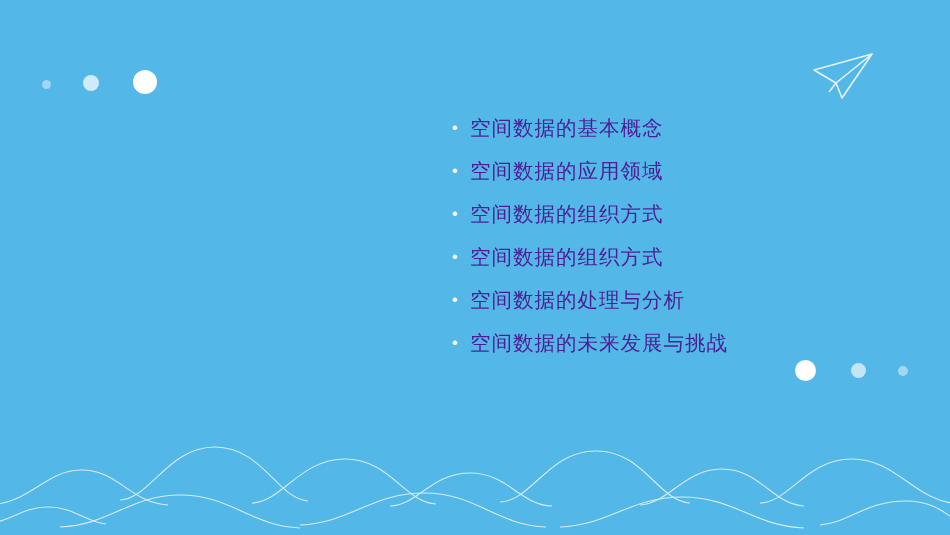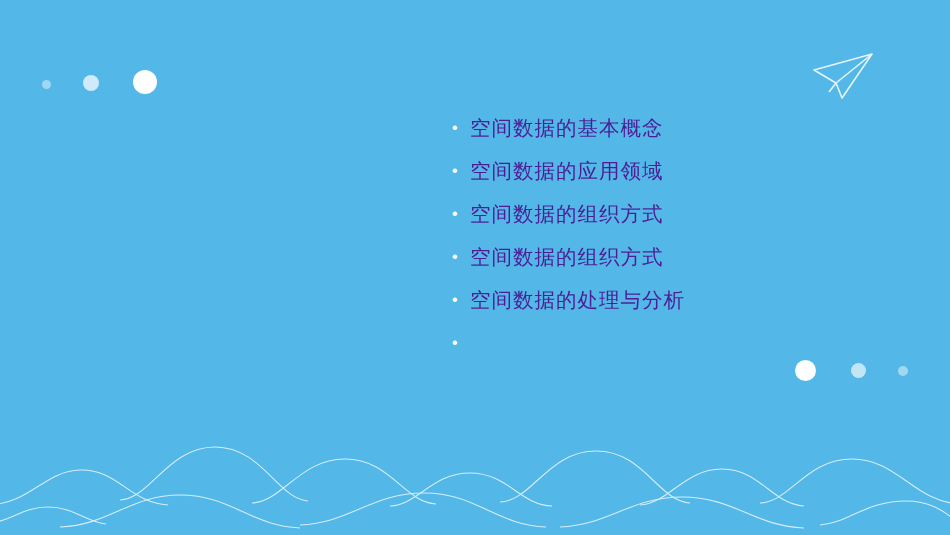--- a/index.html
+++ b/index.html
@@ -136,16 +136,17 @@
     <li class="bullet-item">
       <span class="bullet-marker">•</span>
       <span class="bullet-text">空间数据的组织方式</span>
     </li>
     <li class="bullet-item">
       <span class="bullet-marker">•</span>
       <span class="bullet-text">空间数据的处理与分析</span>
     </li>
     <li class="bullet-item">
       <span class="bullet-marker">•</span>
+      <span class="bullet-text">空间数据的未来发展与挑战</span>
     </li>
   </ul>
 
 </div>
 
 </body></html>

